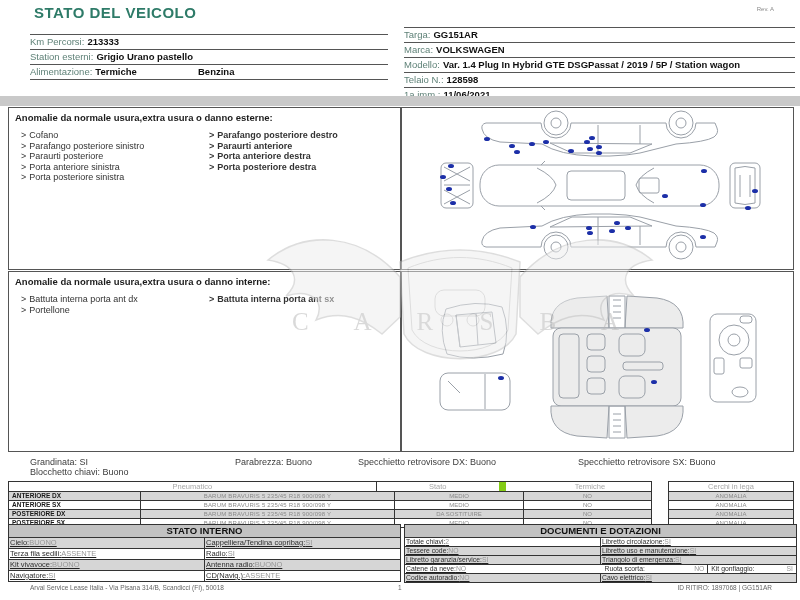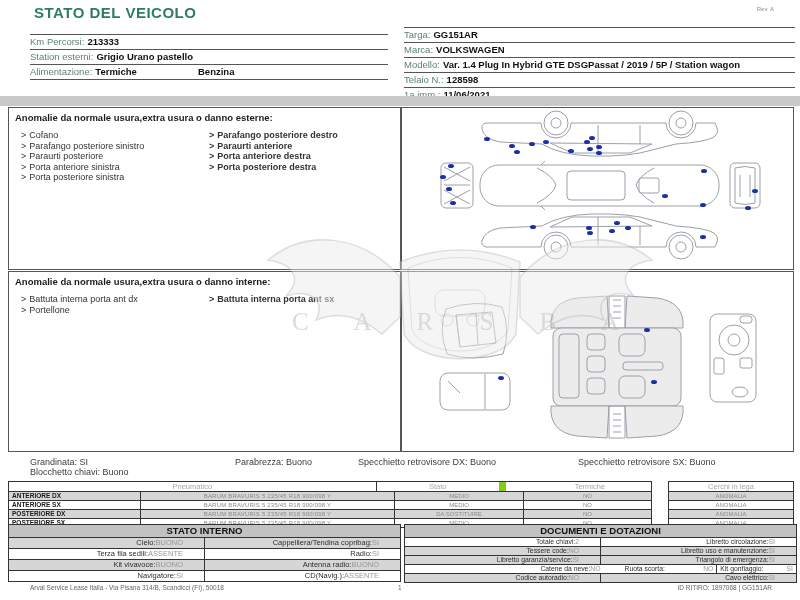--- a/index.html
+++ b/index.html
@@ -57,21 +57,21 @@
   .g{background:#d6d6d6;}
   
   .btable{position:absolute;border:1px solid #333;background:#fff;}
   .stable{left:8px;top:524px;width:391px;}
   .dtable{left:404px;top:524px;width:391px;}
   .bhead{height:12px;background:#c2c2c2;border-bottom:1px solid #333;font-weight:bold;text-align:center;font-size:9.5px;line-height:12px;color:#111;}
   .brow{display:flex;border-top:1px solid #333;}
   .brow:nth-child(2){border-top:none;}
   .stable .brow{height:10px;font-size:7.5px;line-height:10px;}
   .dtable .brow{height:8px;font-size:6.8px;line-height:8px;}
-  .bcell{flex:1;display:flex;justify-content:flex-end;padding:0 21px;overflow:hidden;white-space:nowrap;}
+  .bcell{flex:1;display:flex;justify-content:flex-start;padding:0 1px;overflow:hidden;white-space:nowrap;text-decoration:underline;}
   .bcell + .bcell, .subcell + .subcell{border-left:1px solid #333;}
   .blab{color:#2e2e2e;}
   .bval{color:#979797;}
   .splitcell{flex:1;display:flex;padding:0;}
   .subcell{display:flex;justify-content:space-between;padding:0 3px;}
   .sub-a{width:55%;} .sub-b{width:45%;}
   
   .footer{position:absolute;left:0;top:584px;width:800px;font-size:6.5px;color:#666;}
   .f-left{position:absolute;left:30px;}
   .f-page{position:absolute;left:398px;}

